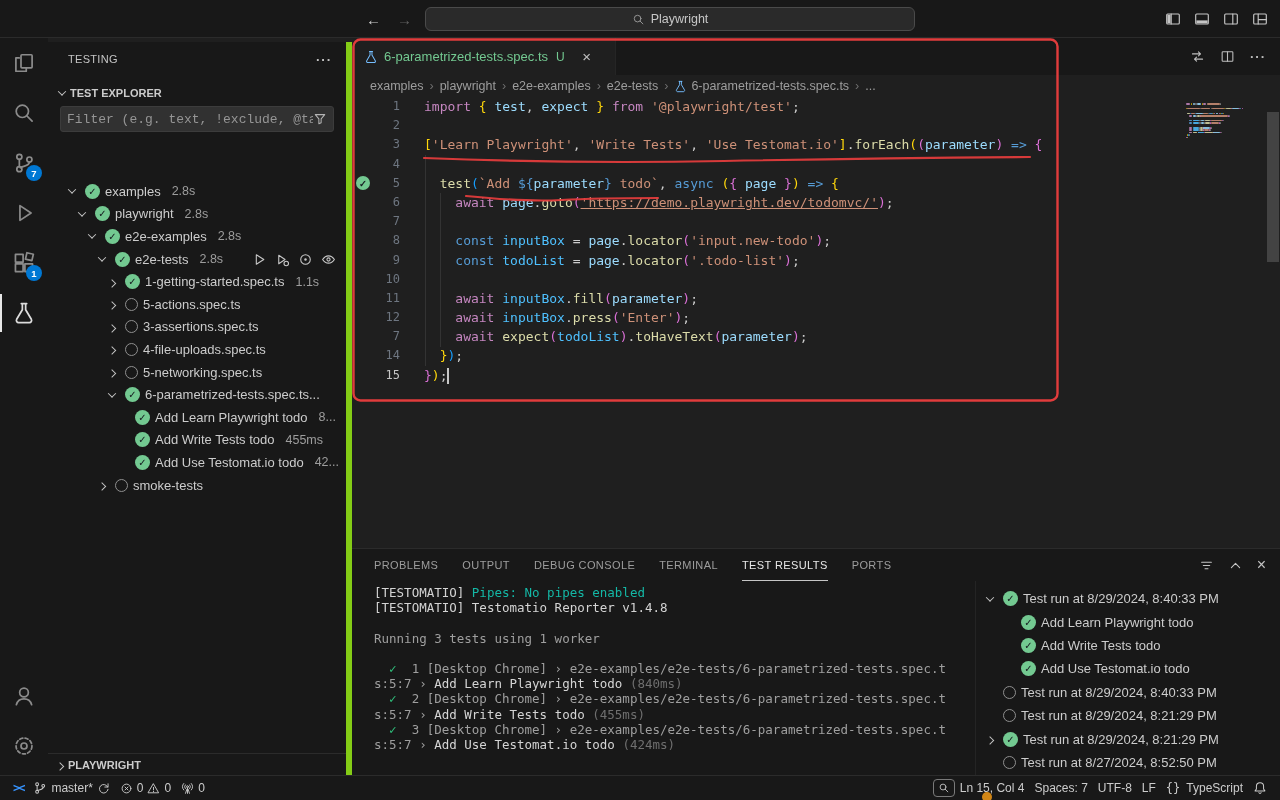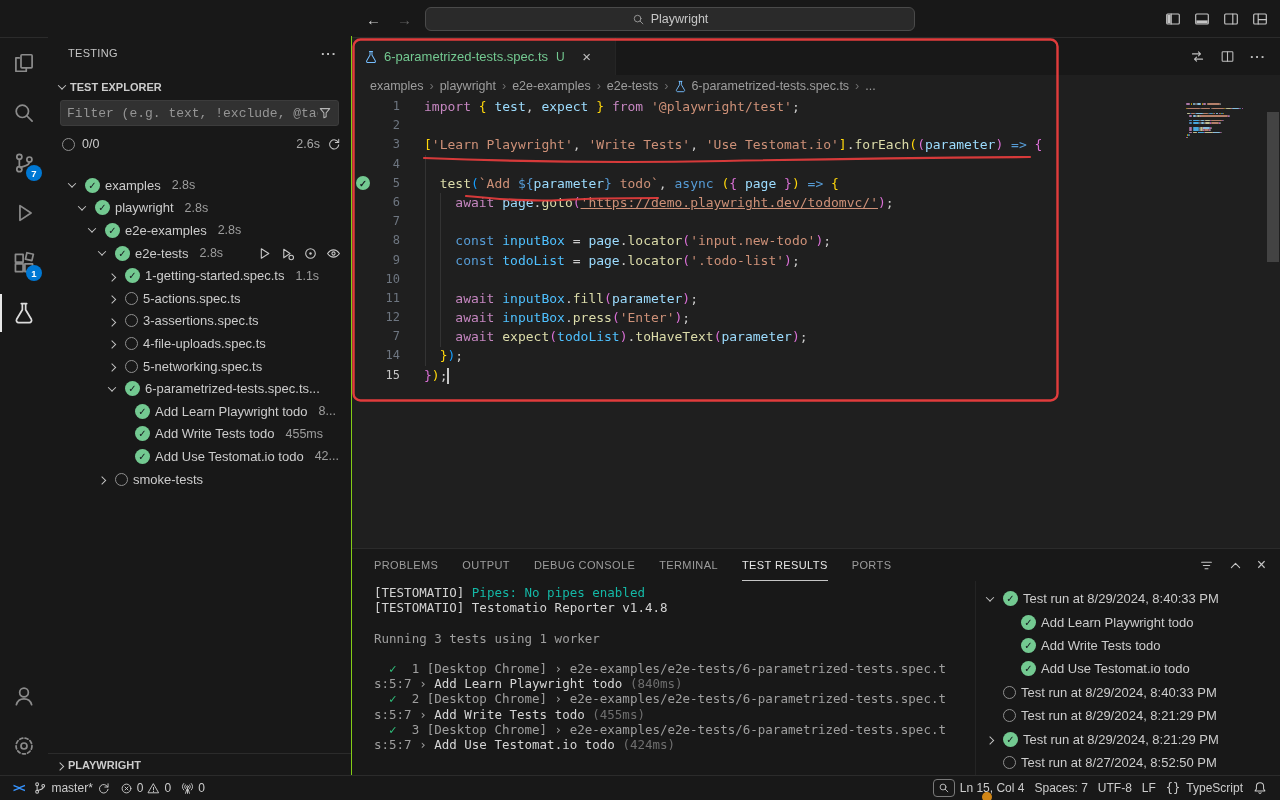--- a/index.html
+++ b/index.html
@@ -20,21 +20,21 @@
 
   
   .activitybar{position:absolute;left:0;top:38px;bottom:25px;width:48px;background:#181818;display:flex;flex-direction:column;align-items:center}
   .ab-item{position:relative;width:48px;height:50px;display:flex;align-items:center;justify-content:center;color:#8b8b8b;cursor:pointer}
   .ab-item.active{color:#dcdcdc}
   .ab-item.active::before{content:'';position:absolute;left:0;top:6px;bottom:6px;width:2px;background:#e7e7e7}
   .ab-bottom{margin-top:auto;width:48px;display:flex;flex-direction:column;align-items:center;padding-bottom:4px}
   .badge{position:absolute;right:6px;bottom:7px;min-width:16px;height:16px;border-radius:9px;background:var(--accent,#0078d4);color:#fff;font-size:9.5px;font-weight:700;display:flex;align-items:center;justify-content:center;padding:0 4px}
 
   
-  .sidebar{position:absolute;left:48px;top:36px;bottom:25px;width:304px;background:#181818;border-right:1px solid #84cc16}
+  .sidebar{position:absolute;left:48px;top:42px;bottom:25px;width:304px;background:#181818;border-right:6px solid #84cc16}
   .sb-title-row{position:absolute;top:0;left:0;right:0;height:34px;padding:0 14px 0 20px;display:flex;align-items:center}
   .sb-title{font-size:11px;color:#c5c5c5;letter-spacing:.3px}
   .sb-more{margin-left:auto;color:#c5c5c5;font-weight:700;letter-spacing:1px;cursor:pointer}
   .sb-section-row{position:absolute;top:40px;left:6px;right:8px;height:22px;display:flex;align-items:center;font-weight:700;font-size:11px;color:#cccccc;cursor:pointer}
   .filter-box{position:absolute;top:64px;left:12px;right:12px;height:26px;background:#313131;border:1px solid #3c3c3c;border-radius:3px;display:flex;align-items:center;padding:0 6px}
   .filter-input{flex:1;background:transparent;border:none;outline:none;color:#3b82f6;font-size:13px;font-family:Liberation Mono, monospace}
   .filter-input::placeholder{color:#959595}
   .filter-box .svgi{color:#b5b5b5}
   .count-row{position:absolute;top:96px;left:14px;right:10px;height:24px;display:flex;align-items:center;gap:7px;font-size:12.5px;color:#ccc}
   .count-time{margin-left:auto;color:#a6a6a6}
@@ -228,31 +228,20 @@
     </div>
     <div class="sb-section-row">
       <span class="chev d"></span>
       <span>TEST EXPLORER</span>
     </div>
     <div class="filter-box">
       <input class="filter-input" placeholder="Filter (e.g. text, !exclude, @tag)" style="">
       <span>
           <svg class="svgi" width="14" height="14" viewBox="0 0 16 16" fill="none" stroke="currentColor" stroke-width="1.15" stroke-linecap="round" stroke-linejoin="round">
             <path d="M2.6 3h10.8L9.3 7.9v4.3l-2.6 1.3V7.9z"></path>
-          </svg>
-        </span>
-    </div>
-    <div class="count-row">
-      <span class="ic-pending"></span>
-      <span>0/0</span>
-      <span class="count-time">2.6s</span>
-      <span class="refresh">
-          <svg class="svgi" width="14" height="14" viewBox="0 0 16 16" fill="none" stroke="currentColor" stroke-width="1.15" stroke-linecap="round" stroke-linejoin="round">
-            <path d="M13 6.4A5.2 5.2 0 1 0 13.4 9"></path>
-            <path d="M13.4 2.6v3.8H9.6"></path>
           </svg>
         </span>
     </div>
     <div id="test-tree">
         <div class="tree-row" style="padding-left:16px">
           <span class="chev d"></span>
           <span class="ic-pass">✓</span>
           <span class="t-lbl">examples</span>
           <span class="t-time">2.8s</span>
         </div>

